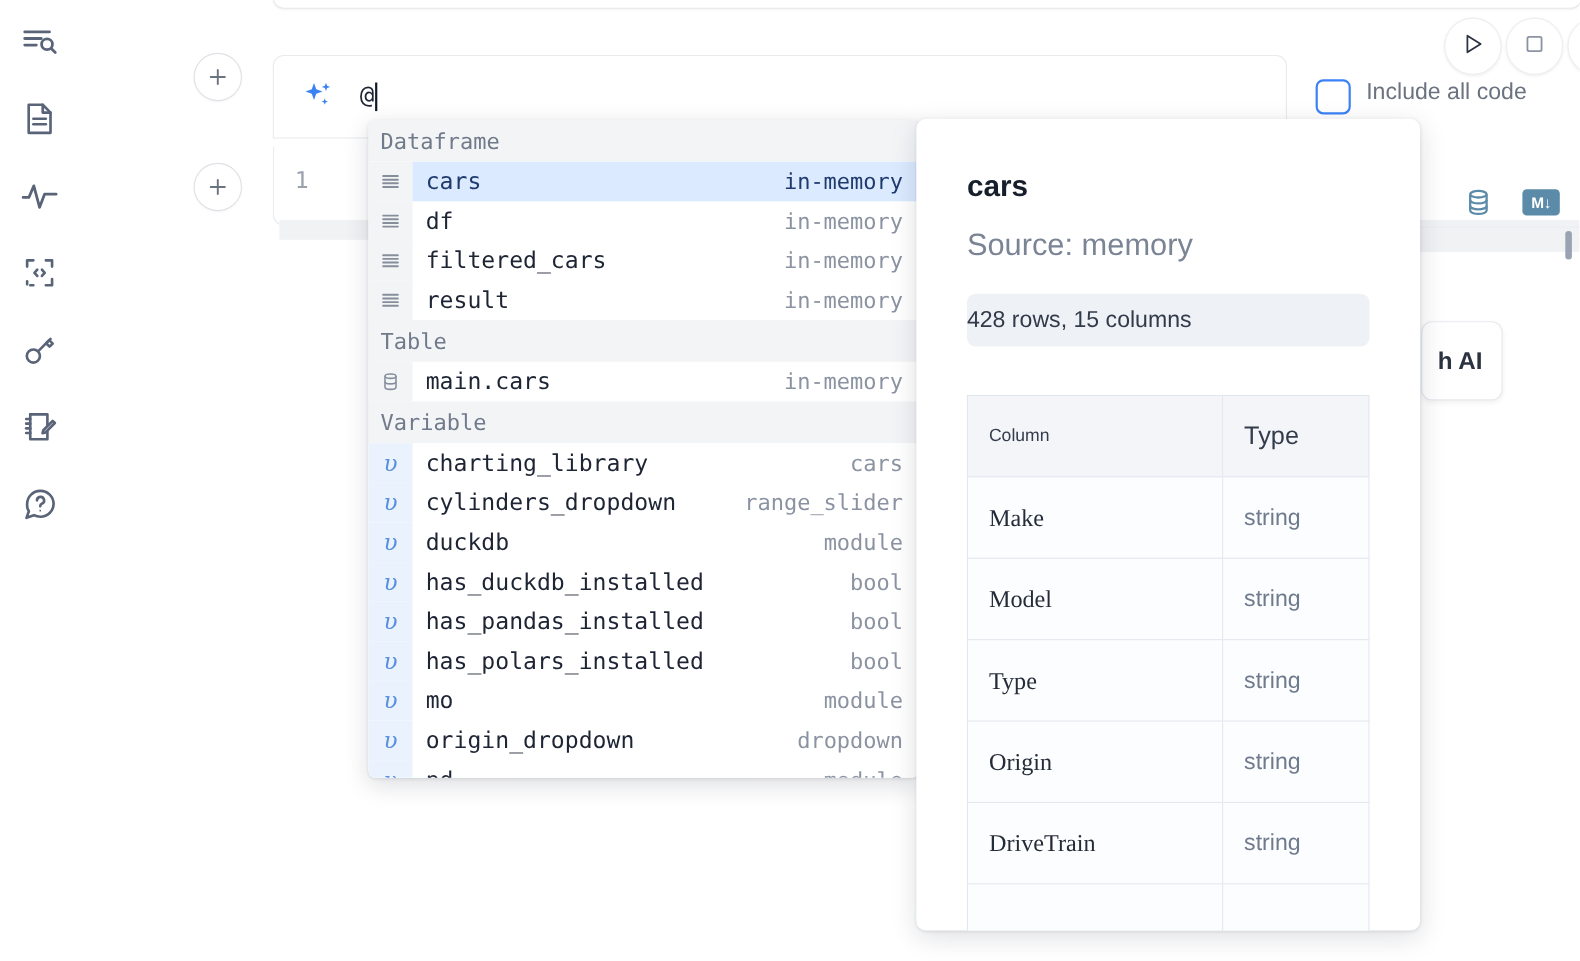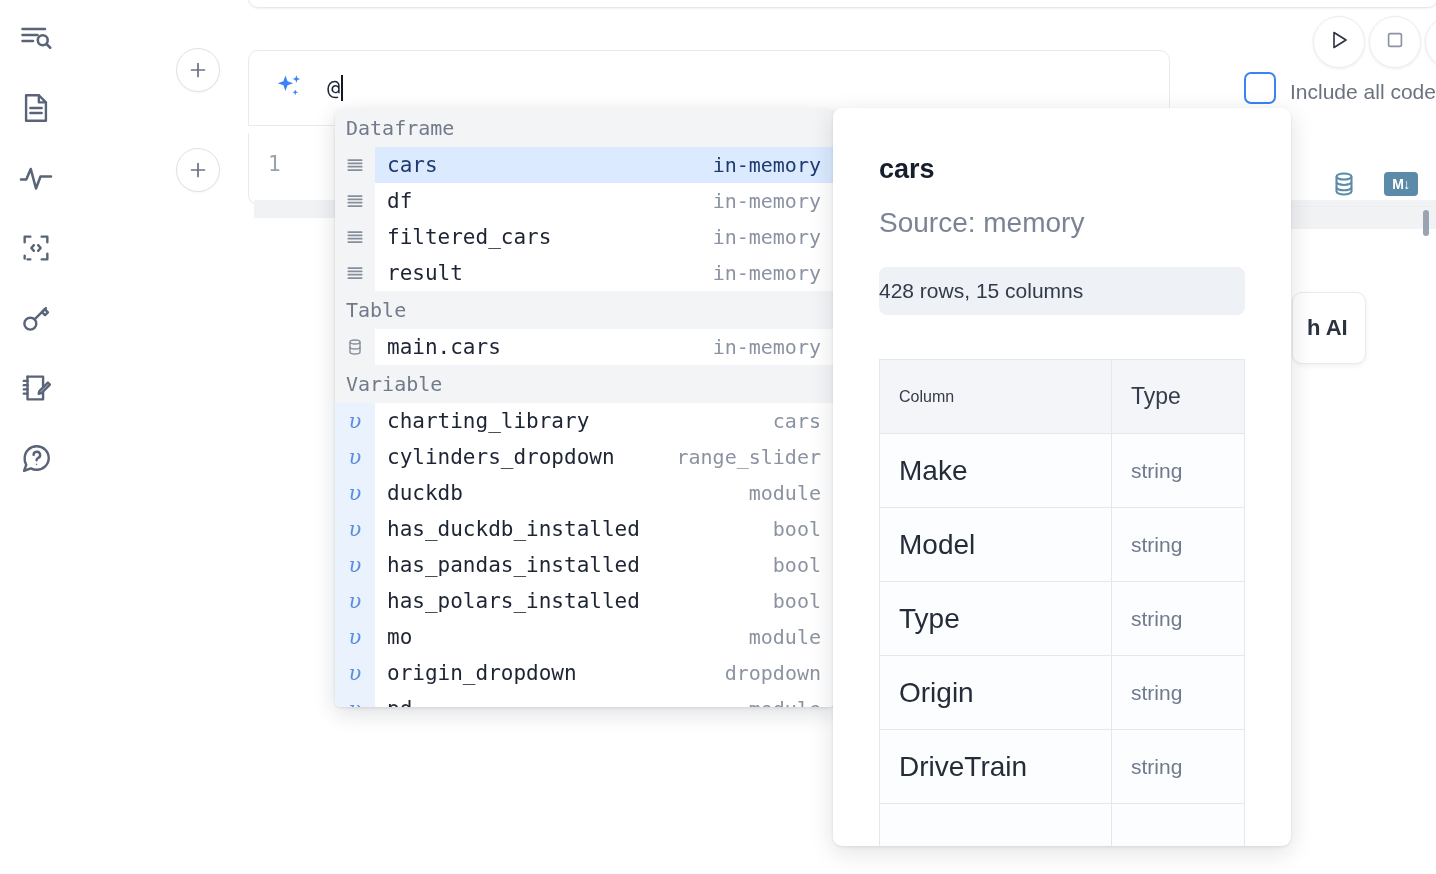--- a/index.html
+++ b/index.html
@@ -82,21 +82,21 @@
     background:#fff; border:1px solid #eceef1;
     box-shadow:0 1px 3px rgba(16,24,40,.08);
     display:flex; align-items:center; justify-content:center; cursor:pointer;
   }
   .circ-btn.run  { left:1313px; top:16px; }
   .circ-btn.stop { left:1369px; top:16px; }
   .circ-btn.more { left:1425px; top:16px; }
 
   
   .include-row {
-    position:absolute; left:1200px; top:72px; display:flex; align-items:flex-end; gap:14px;padding-left:44px;
+    position:absolute; left:1152px; top:72px; display:flex; align-items:flex-start; gap:14px;padding-left:44px;
   }
   .chk {
     width:32px; height:32px; border:2px solid #3b82f6; border-radius:7px; background:#fff;
     cursor:pointer;
   }
   .include-label { font-size:21px; color:#6b7280; white-space:nowrap; }
 
   
   .cell-tools { position:absolute; left:1330px; top:170px; display:flex; gap:26px; align-items:center; }
   .tool-ico { color:#5b8ba8; cursor:pointer; display:flex; }
@@ -180,22 +180,22 @@
   }
   .doc-table th, .doc-table td {
     border:1px solid #e3e8ef; text-align:left; height:74px;
     padding-left:19px; vertical-align:middle;
   }
   .doc-table th { background:#f3f5f9; font-weight:normal; }
   .doc-table th.c-col { width:232px; font-size:16px; color:#343c4b; }
   .doc-table th.c-typ { font-size:23px; color:#343c4b; }
   .doc-table td.c-col {
     background:#fcfdfe;
-    font-family:Liberation Sans, sans-serif;
-    font-size:28px; color:#252c39;
+    font-family:Liberation Serif, serif;
+    font-size:22px; color:#252c39;
   }
   .doc-table td.c-typ { background:#fcfdfe; font-size:21px; color:#6f7a8d; }
   .doc-scroll {
     position:absolute; right:7px; top:210px; width:6px; height:26px;
     background:#9aa3b2; border-radius:3px; cursor:pointer;
   }
 </style>
 </head>
 <body>
 

